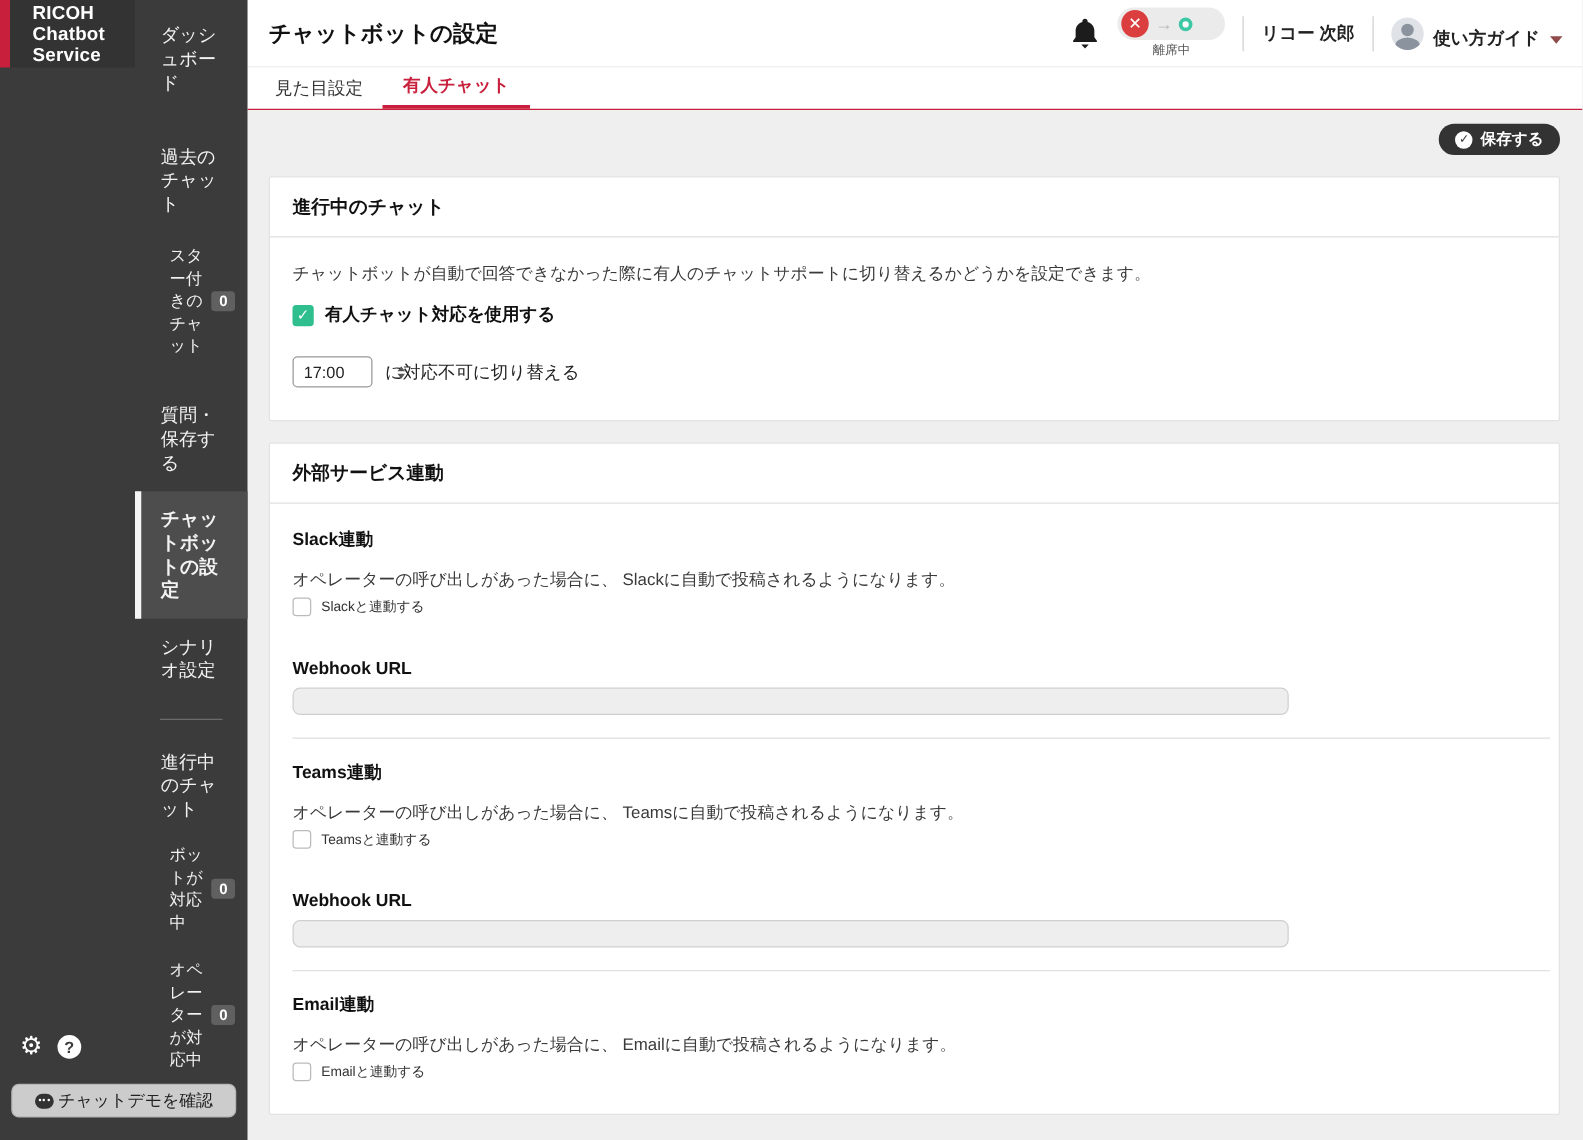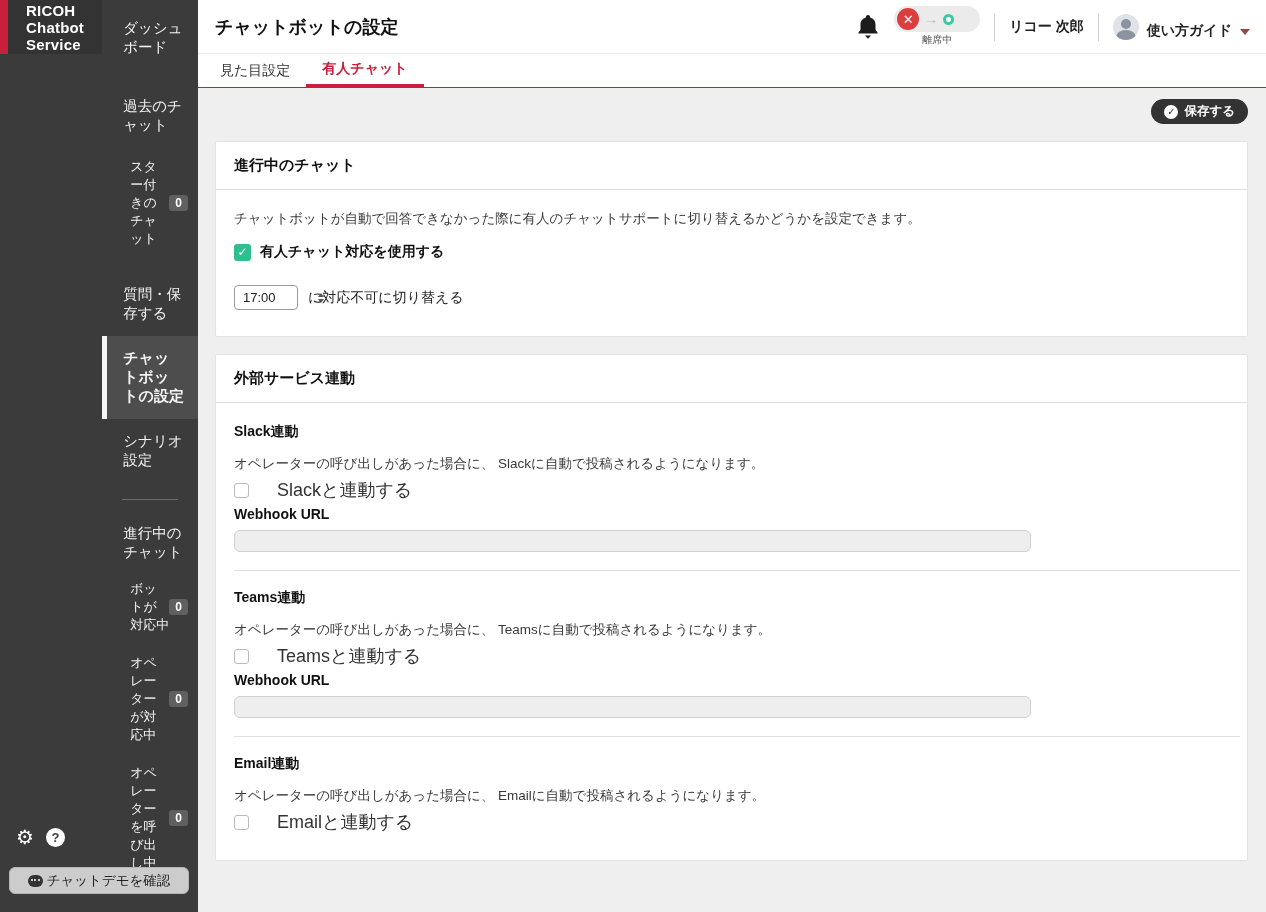--- a/index.html
+++ b/index.html
@@ -61,32 +61,32 @@
 
   .card { background: #fff; border: 1px solid #e3e3e3; border-radius: 2px; margin-top: 17px; }
   .card-header { padding: 14px 18px; font-size: 15px; font-weight: bold; color: #111; border-bottom: 1px solid #e0e0e0; }
   .card-body { padding: 20px 7px 26px 18px; }
   .desc { font-size: 13.5px; color: #3a3a3a; }
   .cb-row { display: flex; align-items: center; gap: 9px; margin-top: 15px; cursor: pointer; }
   .cb-row.plain { margin-top: 5px; gap: 8px; }
   .cb-box { width: 15px; height: 15px; border: 1px solid #bbb; border-radius: 3px; background: #fff; }
   .cb-box.checked { width: 17px; height: 17px; border: none; border-radius: 3px; background: #2fbf8f; color: #fff; font-size: 12px; font-weight: bold; display: flex; align-items: center; justify-content: center; }
   .cb-label-bold { font-size: 14px; font-weight: bold; color: #111; }
-  .cb-label { font-size: 18px; color: #333; margin-left: 20px; }
+  .cb-label { font-size: 11px; color: #333; }
   .time-row { display: flex; align-items: center; gap: 10px; margin-top: 24px; }
   .time-select { width: 64px; height: 25px; border: 1px solid #999; border-radius: 4px; background: #fff; display: flex; align-items: center; justify-content: space-between; padding: 0 6px 0 8px; font-size: 13px; cursor: pointer; gap: 42px; }
   .spinner { display: flex; flex-direction: column; gap: 2px; }
   .spinner i { width: 0; height: 0; border: 3.5px solid transparent; display: block; }
   .spinner i.up { border-bottom: 4px solid #555; border-top: none; }
   .spinner i.down { border-top: 4px solid #555; border-bottom: none; }
   .time-suffix { font-size: 14px; color: #222; }
 
   .svc-name { font-size: 14px; font-weight: bold; color: #111; }
   .svc-desc { font-size: 13.5px; color: #3a3a3a; margin-top: 14px; }
-  .webhook-label { font-size: 14px; font-weight: bold; color: #111; margin-top: 4px; }
+  .webhook-label { font-size: 14px; font-weight: bold; color: #111; margin-top: 33px; }
   .webhook-input { display: block; margin-top: 8px; width: 797px; height: 22px; background: #eeeeee; border: 1px solid #cfcfcf; border-radius: 6px; }
   .svc-divider { border: 0; border-top: 1px solid #e0e0e0; margin: 18px 0; }
 </style>
 </head>
 <body>
 
 <div class="app">
 
   <aside class="sidebar">
     <div class="logo">RICOH Chatbot Service</div>
@@ -116,21 +116,20 @@
       <div class="side-heading">進行中のチャット</div>
       <div class="nav-item sub">
         <span>ボットが対応中</span>
         <span class="badge">0</span>
       </div>
       <div class="nav-item sub">
         <span>オペレーターが対応中</span>
         <span class="badge">0</span>
       </div>
       <div class="nav-item sub">
-        <span>オペレーターを呼び出し中</span>
         <span class="badge">0</span>
       </div>
     </nav>
     <div class="sidebar-bottom">
       <div class="bottom-icons">
         <span class="gear-glyph">⚙</span>
         <span class="help-circle">?</span>
       </div>
       <div class="demo-btn">
         <span class="bubble-icon">

